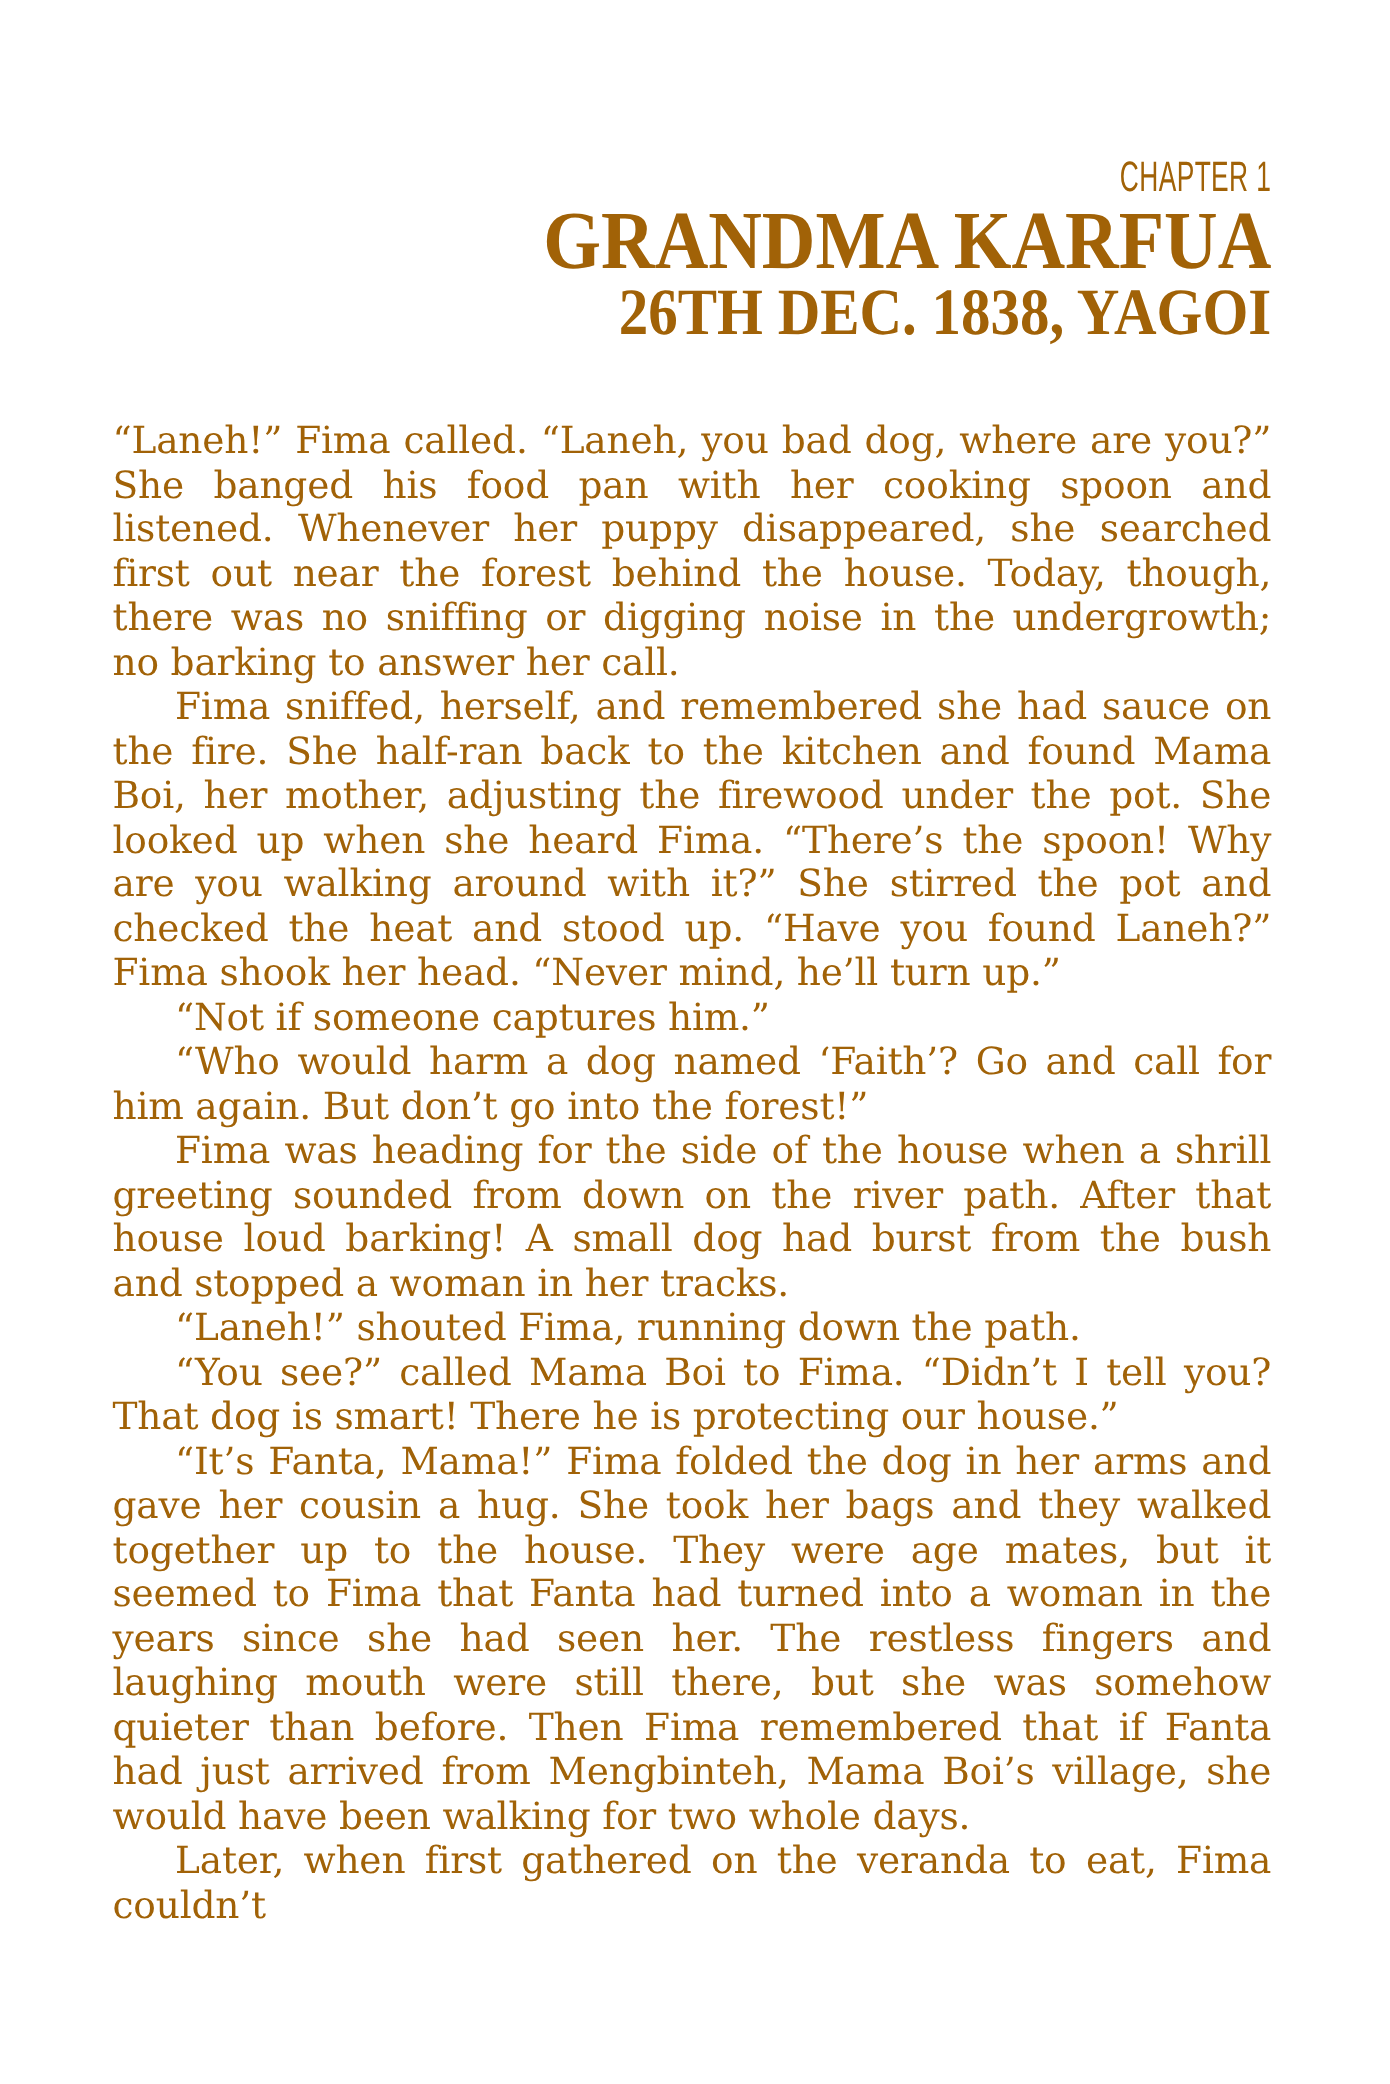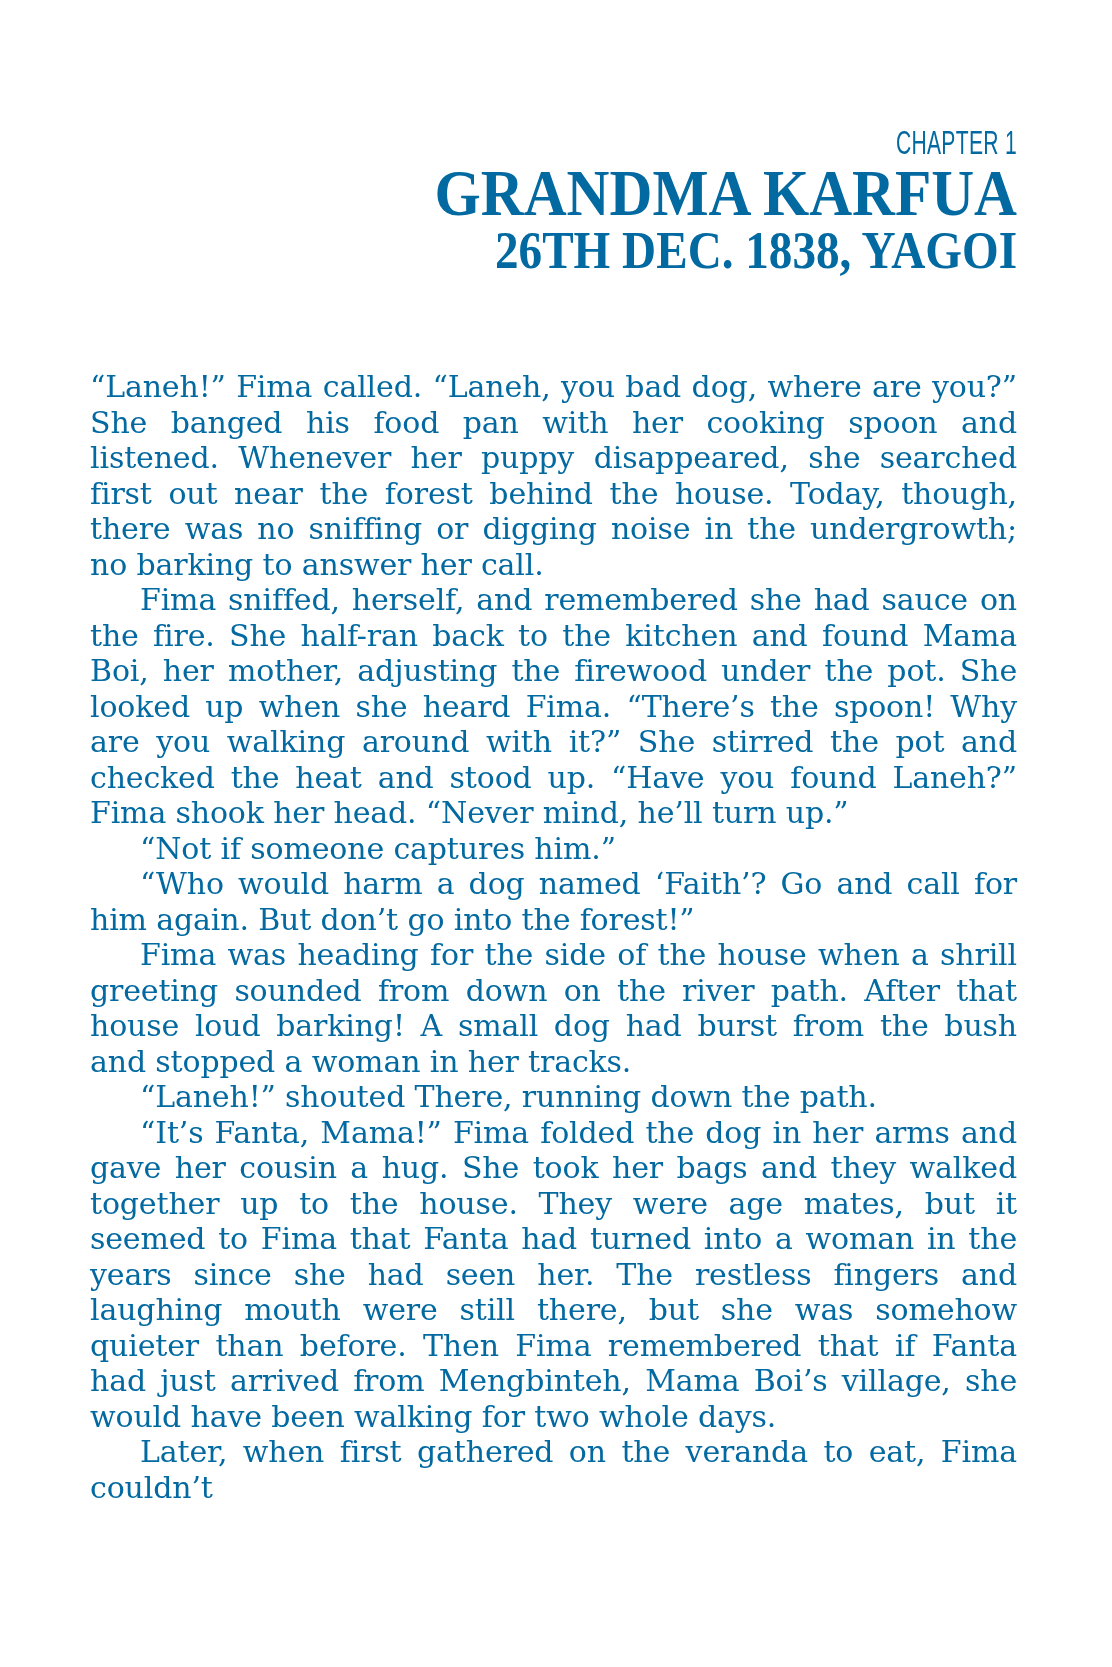--- a/index.html
+++ b/index.html
@@ -6,21 +6,21 @@
       margin: 0;
       padding: 0;
       background: #ffffff;
     }
     .page {
       position: relative;
       width: 1112px;
       height: 1667px;
       margin: 0 auto;
       background: #ffffff;
-      color: #0369a1;
+      color: #a16207;
       overflow: hidden;
       font-family: "DejaVu Serif", serif;
     }
     .chapter-header {
       text-align: right;
       padding: 0 95px 0 90px;
     }
     .chapter-label {
       margin: 125px 0 0 0;
       font-family: "Liberation Sans", sans-serif;
@@ -46,21 +46,21 @@
       margin: -2px 0 0 0;
       font-family: "Liberation Serif", serif;
       font-weight: bold;
       font-size: 53px;
       line-height: 53px;
       white-space: nowrap;
       transform: scaleX(0.89);
       transform-origin: 100% 50%;
     }
     .body-text {
-      margin-top: 92px;
+      margin-top: 58px;
       padding: 0 95px 0 90px;
       font-size: 30px;
       line-height: 35.5px;
       letter-spacing: -0.15px;
       text-align: justify;
     }
     .body-text p {
       margin: 0;
       padding: 0;
       text-indent: 50px;
@@ -78,17 +78,18 @@
     <h1 class="chapter-title">GRANDMA KARFUA</h1>
     <h2 class="chapter-subtitle">26TH DEC. 1838, YAGOI</h2>
   </header>
 
   <main class="body-text" id="paragraphs">
       <p class="first">“Laneh!” Fima called. “Laneh, you bad dog, where are you?” She banged his food pan with her cooking spoon and listened. Whenever her puppy disappeared, she searched first out near the forest behind the house. Today, though, there was no sniffing or digging noise in the undergrowth; no barking to answer her call.</p>
       <p>Fima sniffed, herself, and remembered she had sauce on the fire. She half-ran back to the kitchen and found Mama Boi, her mother, adjusting the firewood under the pot. She looked up when she heard Fima. “There’s the spoon! Why are you walking around with it?” She stirred the pot and checked the heat and stood up. “Have you found Laneh?” Fima shook her head. “Never mind, he’ll turn up.”</p>
       <p>“Not if someone captures him.”</p>
       <p>“Who would harm a dog named ‘Faith’? Go and call for him again. But don’t go into the forest!”</p>
       <p>Fima was heading for the side of the house when a shrill greeting sounded from down on the river path. After that house loud barking! A small dog had burst from the bush and stopped a woman in her tracks.</p>
-      <p>“Laneh!” shouted There, running down the path.</p>
+      <p>“Laneh!” shouted Fima, running down the path.</p>
+      <p>“You see?” called Mama Boi to Fima. “Didn’t I tell you? That dog is smart! There he is protecting our house.”</p>
       <p>“It’s Fanta, Mama!” Fima folded the dog in her arms and gave her cousin a hug. She took her bags and they walked together up to the house. They were age mates, but it seemed to Fima that Fanta had turned into a woman in the years since she had seen her. The restless fingers and laughing mouth were still there, but she was somehow quieter than before. Then Fima remembered that if Fanta had just arrived from Mengbinteh, Mama Boi’s village, she would have been walking for two whole days.</p>
       <p>Later, when first gathered on the veranda to eat, Fima couldn’t</p>
     </main>
 </div>
 
 </body></html>

